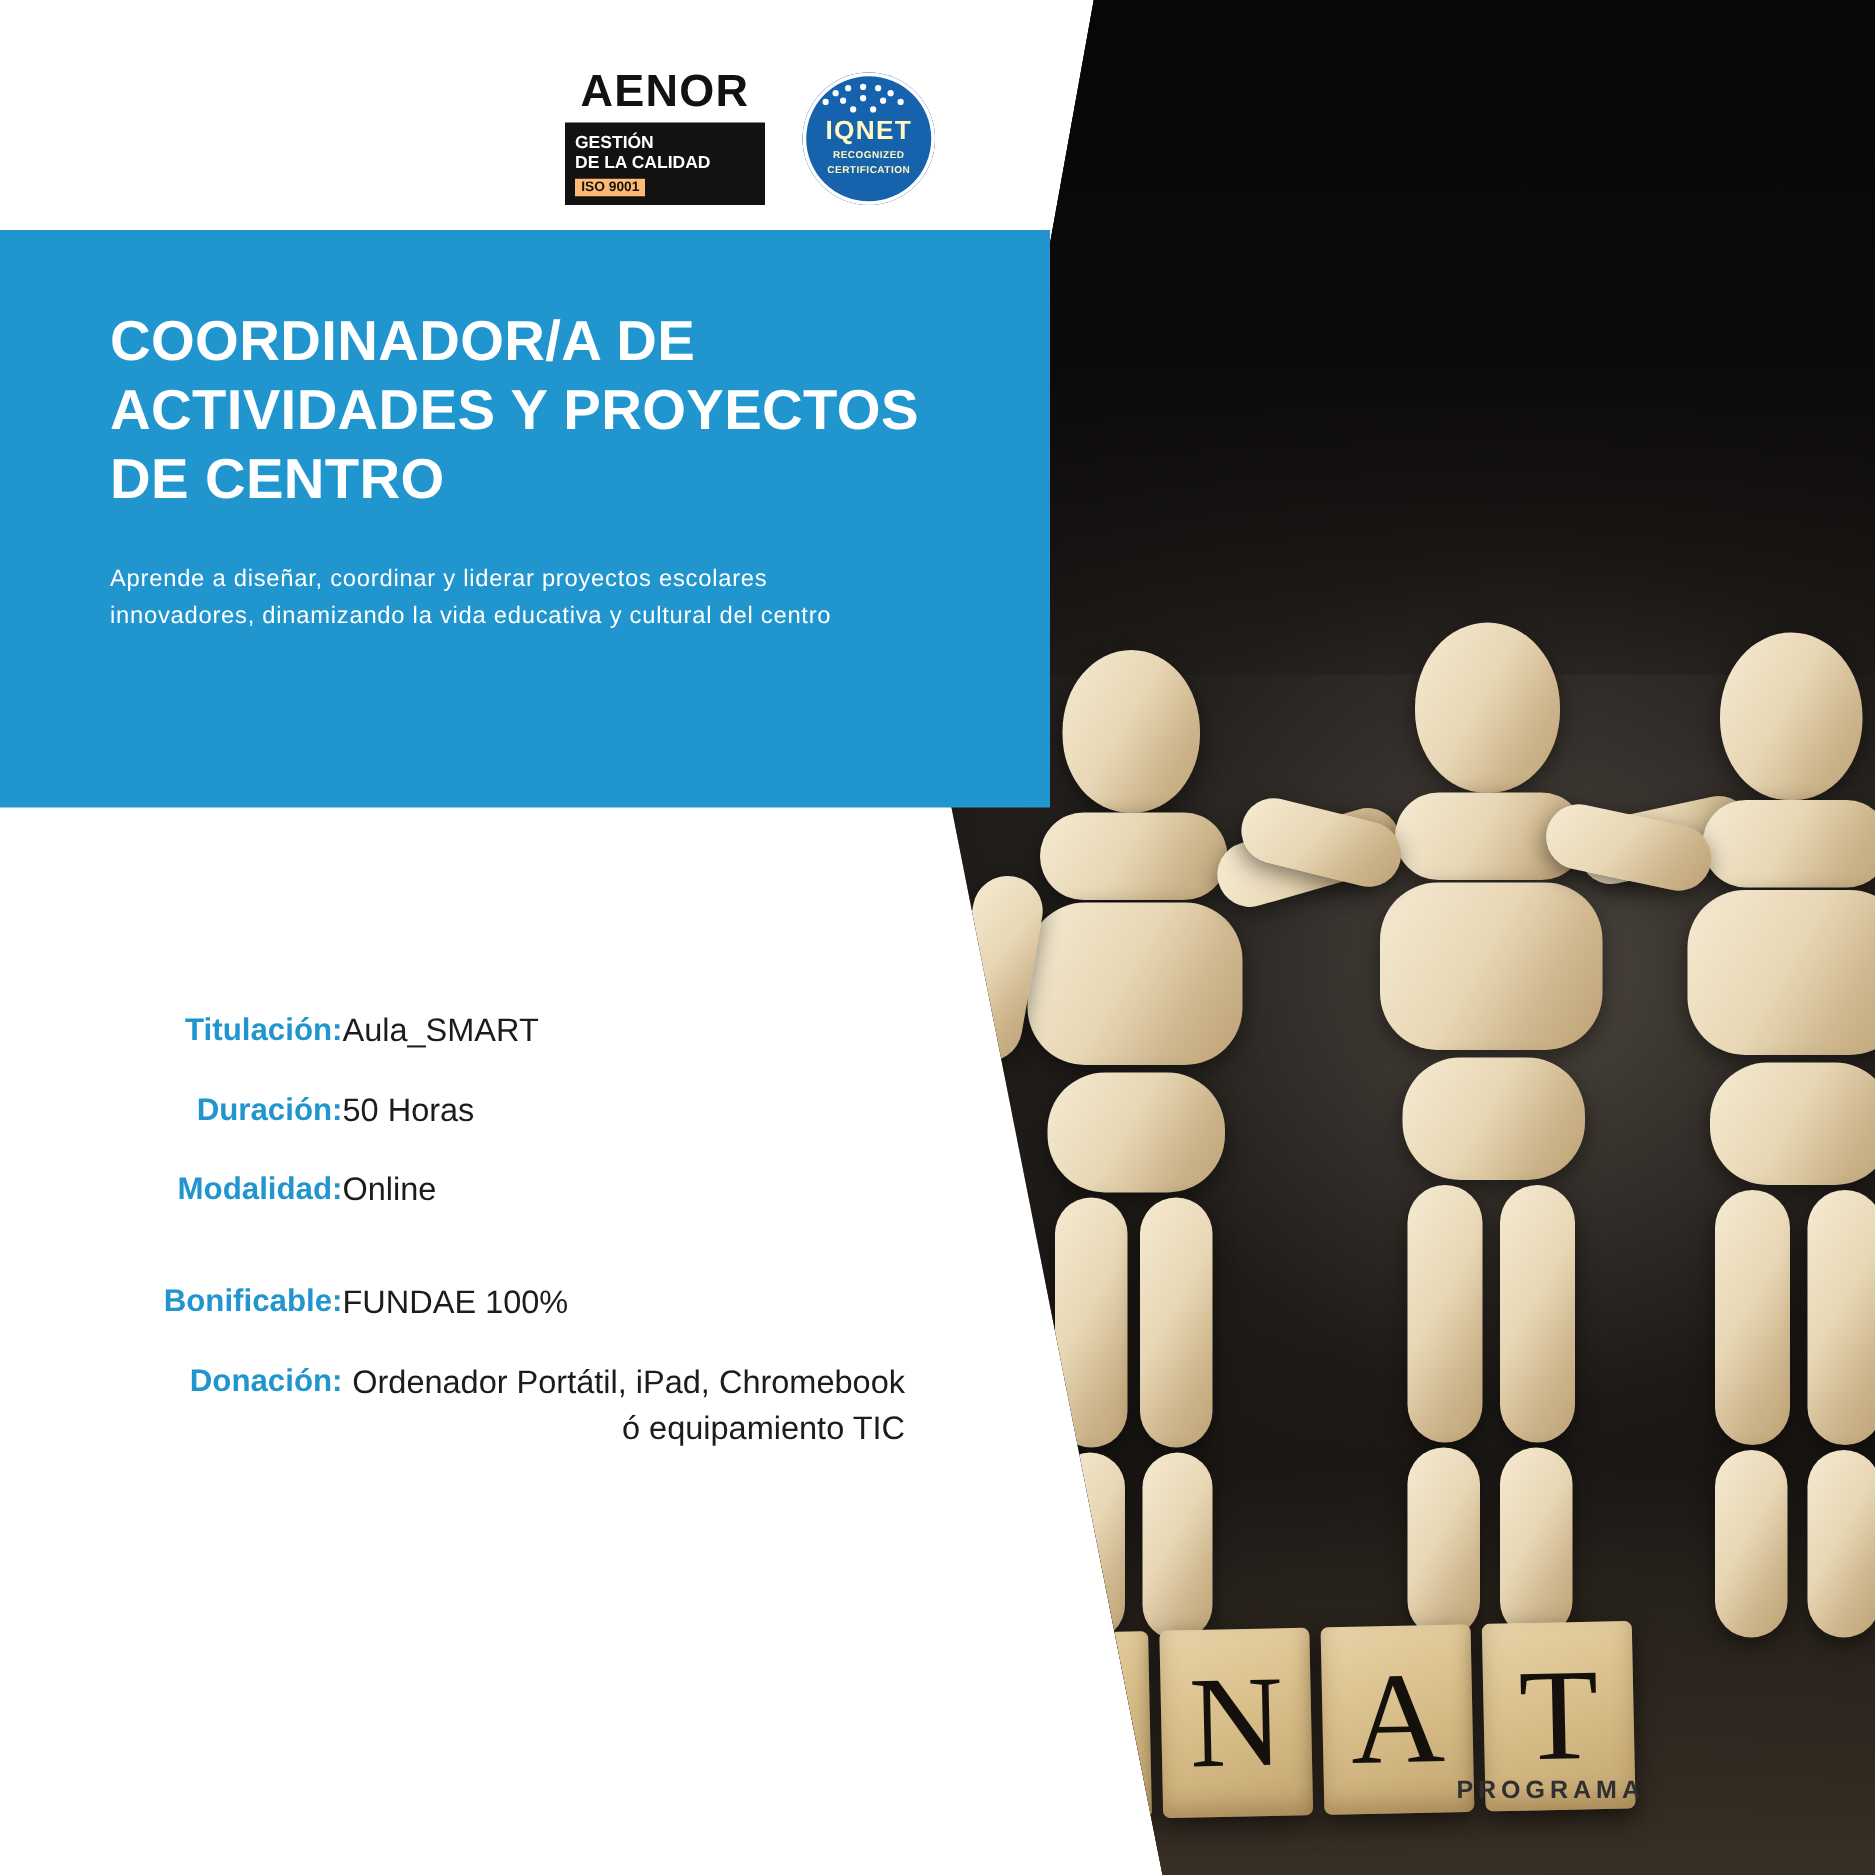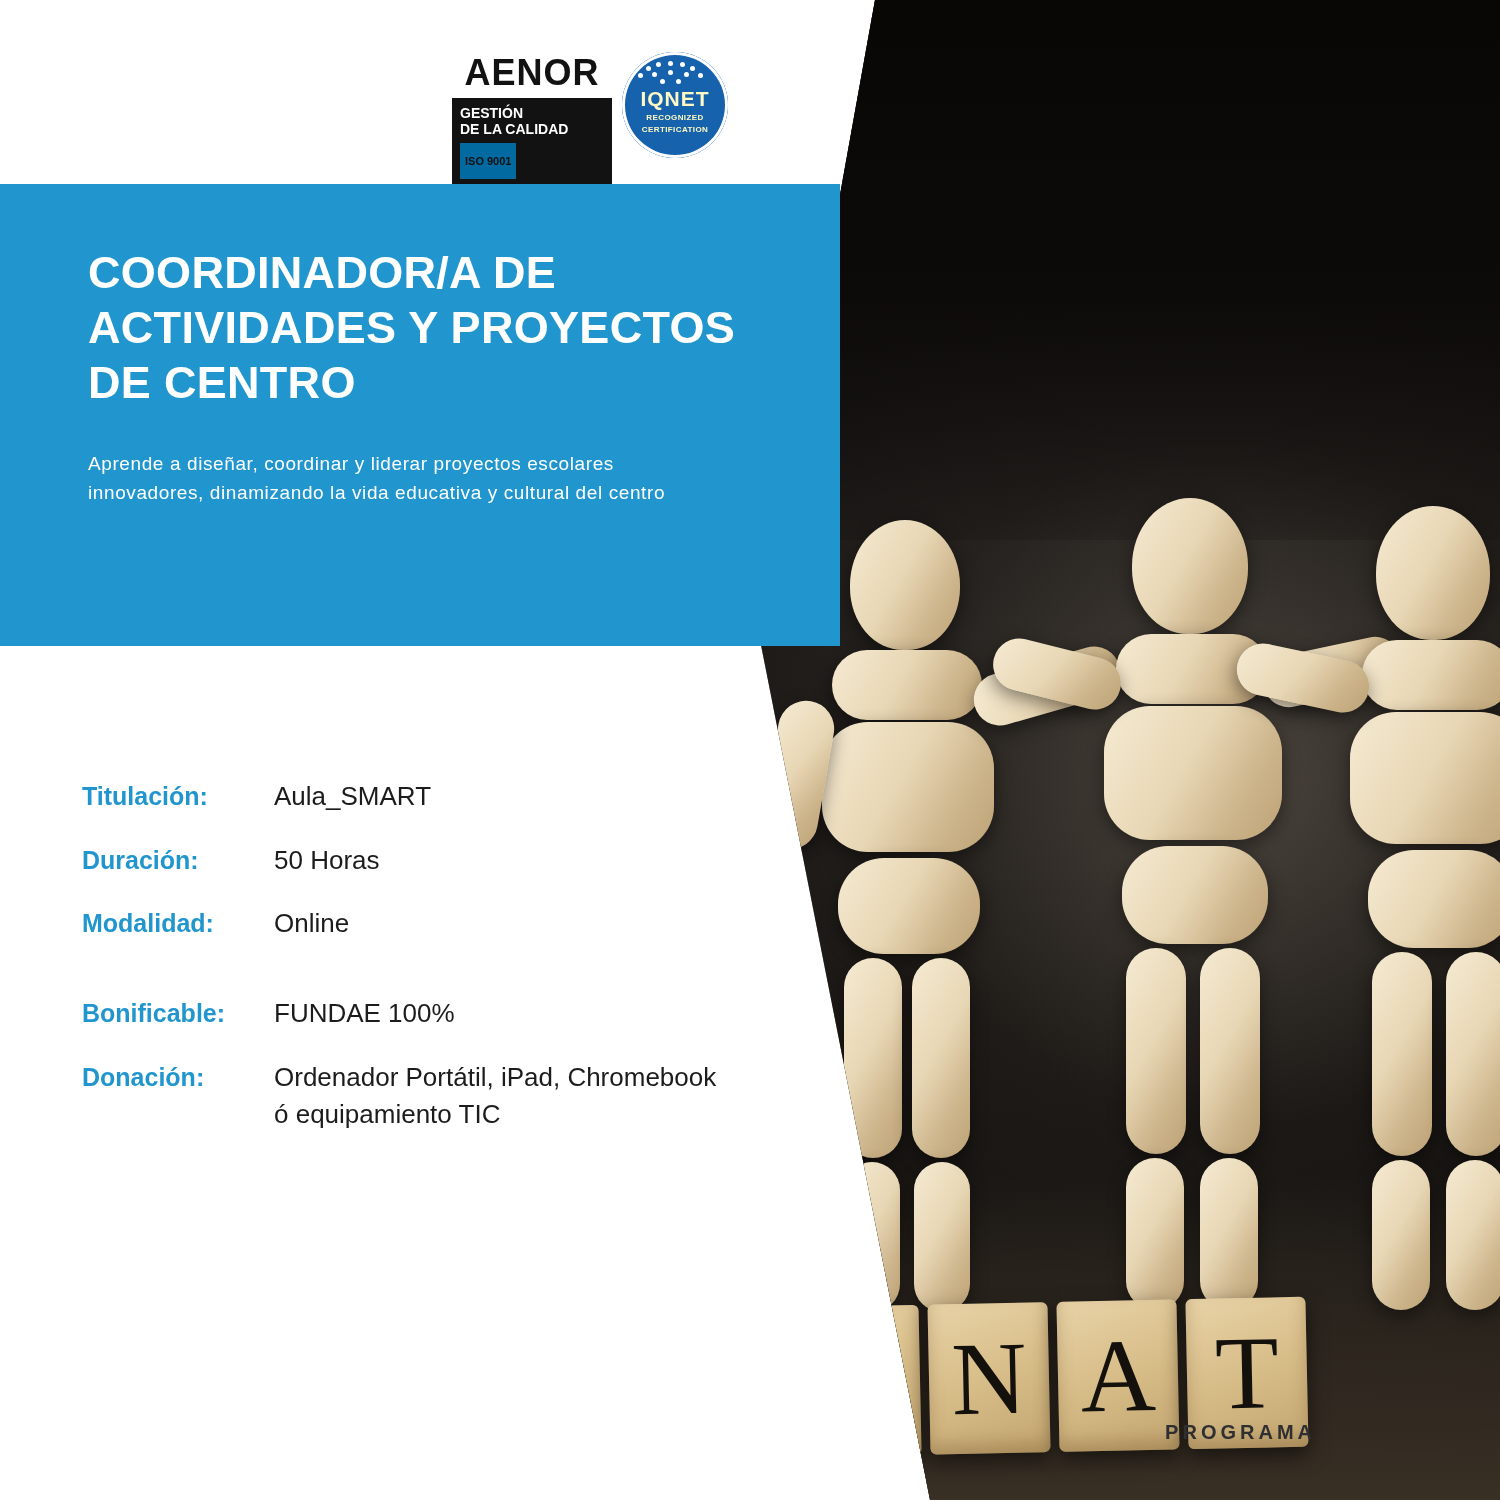--- a/index.html
+++ b/index.html
@@ -85,42 +85,42 @@
   .brand-main {
     font-size: 62px; font-weight: 400; color: #1b1b1d;
     letter-spacing: 1px;
   }
   .brand-main .tic { color: #2aa2dd; }
   .brand-reg { font-size: 18px; vertical-align: super; color: #1b1b1d; }
 
   
   .certs {
     position: absolute; top: 52px; left: 452px;
-    display: flex; align-items: flex-start; gap: 10px;
+    display: flex; align-items: flex-end; gap: 30px;
   }
   .aenor {
     width: 160px;
     text-align: center;
   }
   .aenor-name {
     background: #ffffff; color: #121212;
     font-size: 36px; font-weight: 700; letter-spacing: 1px;
     padding-bottom: 4px;
   }
   .aenor-box {
     background: #121212; color: #ffffff;
     padding: 7px 8px 6px;
     text-align: left;
   }
   .aenor-l1 { font-size: 14px; font-weight: 700; line-height: 1.15; }
   .aenor-iso {
     display: inline-block; margin-top: 6px;
-    background: #0369a1; color: #121212;
+    background: #fdba74; color: #121212;
     font-size: 11px; font-weight: 700;
-    padding: 12px 5px;
+    padding: 1px 5px;
   }
   .iqnet {
     width: 106px; height: 106px; border-radius: 50%;
     background: #1762ad;
     color: #fef9c3; text-align: center;
     display: flex; flex-direction: column; align-items: center; justify-content: center;
     box-shadow: inset 0 0 0 3px #ffffff, inset 0 0 0 6px #1762ad;
     position: relative;
   }
   .iqnet-dots {
@@ -156,22 +156,23 @@
     font-size: 19px;
     line-height: 1.55;
     letter-spacing: .6px;
     max-width: 640px;
     font-weight: 400;
   }
 
   
   .details {
     position: absolute;
-    left: 82px; top: 778px;
+    left: 82px; top: 806px;
     width: 660px;
+    text-align: right;
   }
   .row { display: flex; margin-bottom: 26px; }
   .row-label {
     width: 192px; flex: none;
     color: #2196ce;
     font-size: 25px; font-weight: 700;
     line-height: 1.45;
   }
   .row-value {
     color: #1c1c1c;

